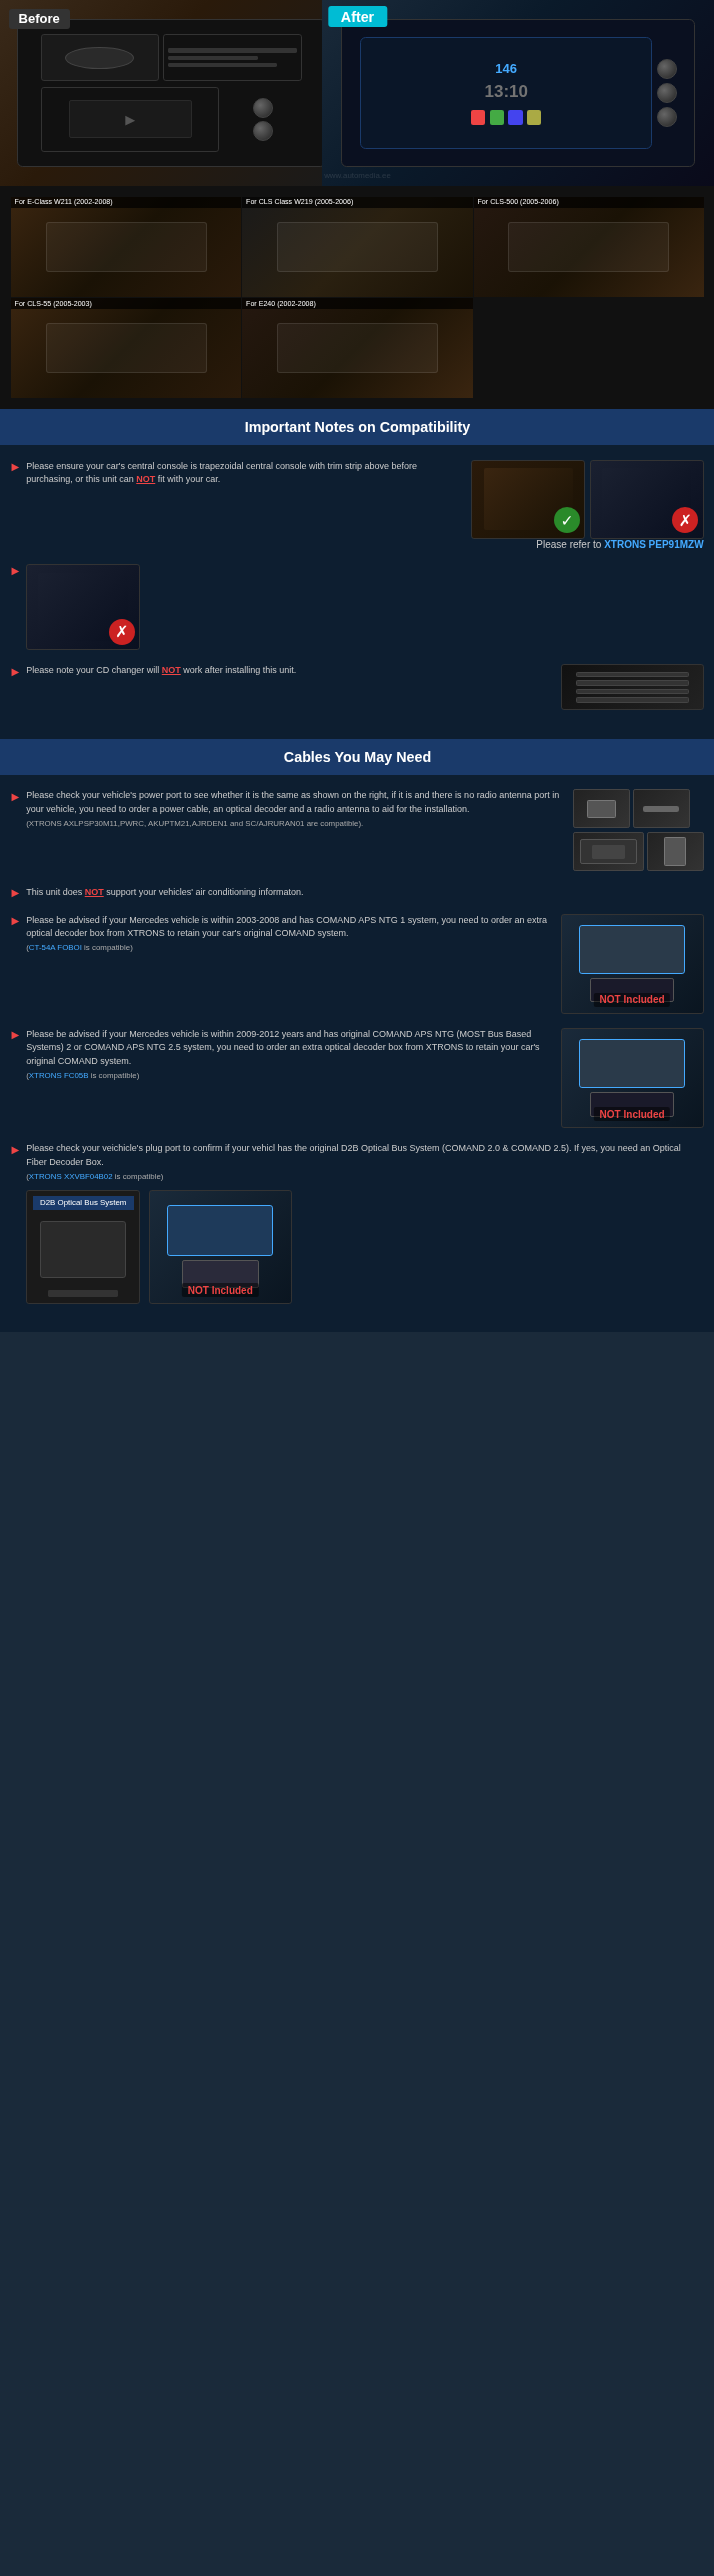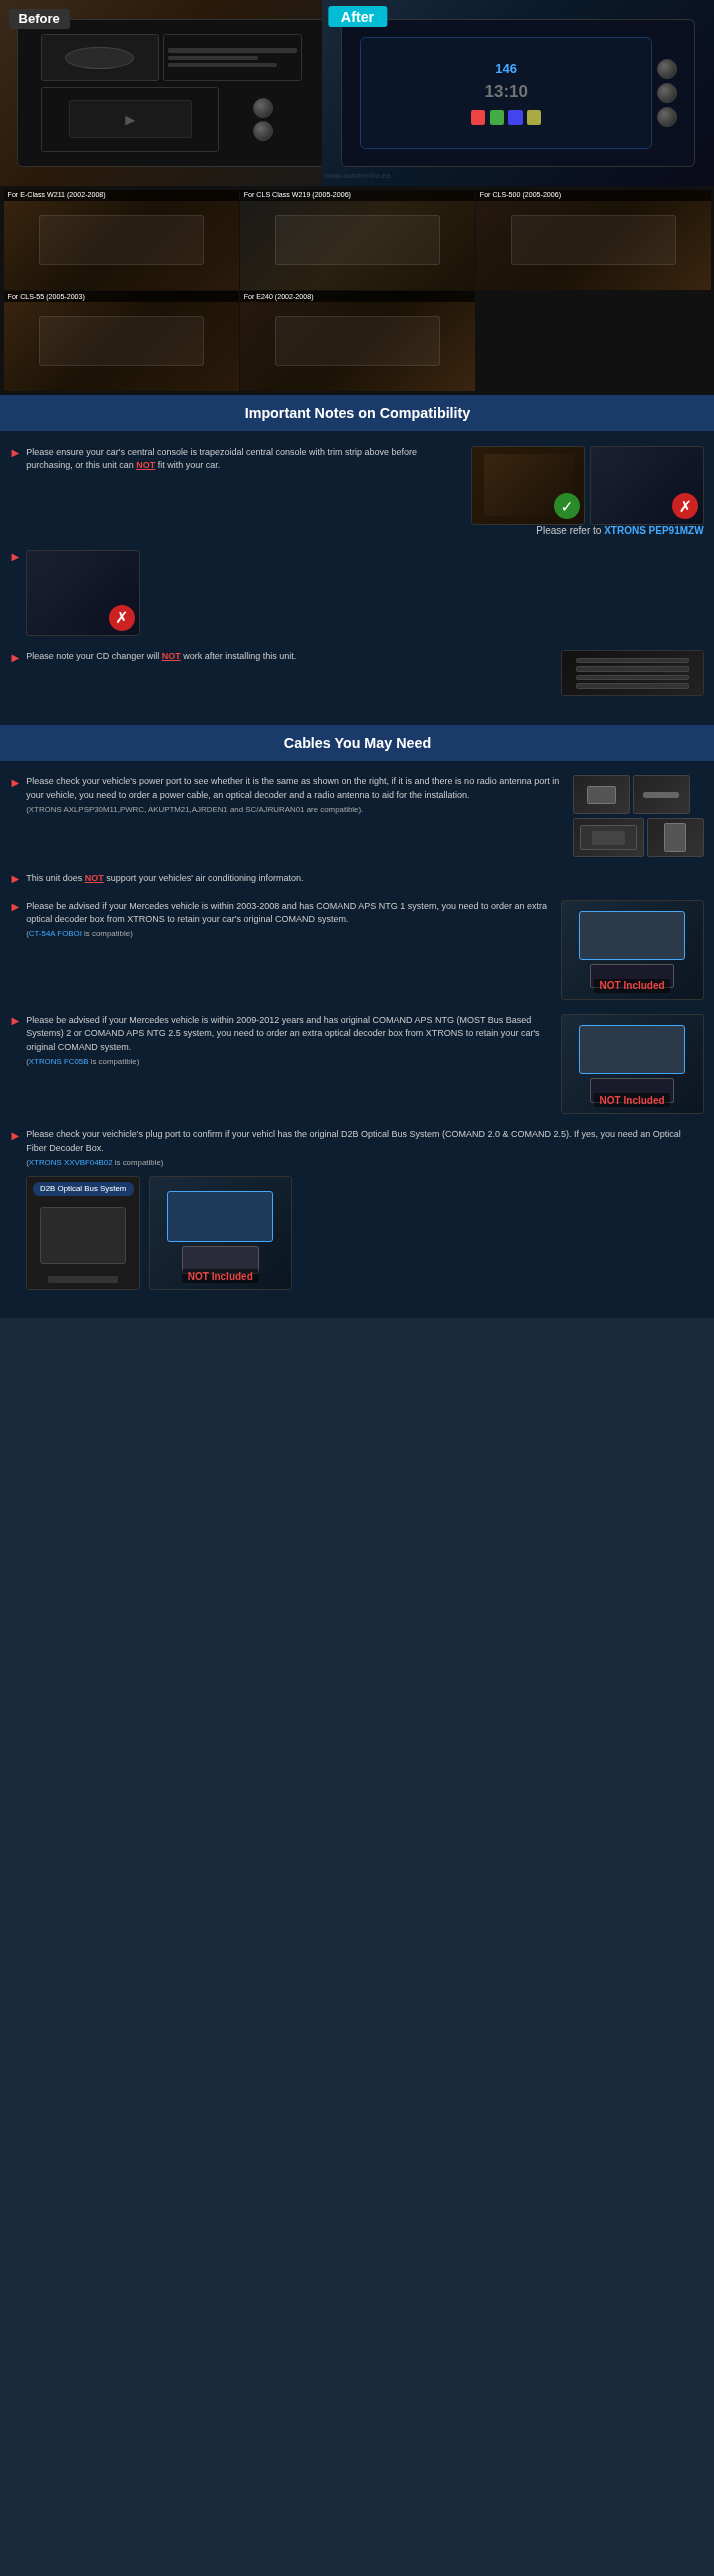--- a/index.html
+++ b/index.html
@@ -75,21 +75,21 @@
       position: relative;
       overflow: hidden;
     }
 
     
     .compat-grid {
       display: grid;
       grid-template-columns: repeat(3, 1fr);
       gap: 1.4px;
       background: #111;
-      padding: 4px;
+      padding: 11px;
     }
     .compat-cell {
       background: #2a1a0a;
       position: relative;
       height: 100px;
       overflow: hidden;
       display: flex;
       flex-direction: column;
     }
     .compat-label {
@@ -587,21 +587,21 @@
     <div style="flex:1;">
       <div class="note-text">
         Please check your veichicle's plug port to confirm if your vehicl has the original D2B Optical Bus System (COMAND 2.0 &amp; COMAND 2.5). If yes, you need an Optical Fiber Decoder Box.
       </div>
       <div class="small-note">
         (<span style="color:#4af;">XTRONS XXVBF04B02</span> is compatible)
       </div>
       <div style="display:flex;gap:8.6px;margin-top:8.6px;align-items:flex-start;">
 
         <div style="width:114px;height:114px;border:0.7px solid #333;border-radius:2.9px;background:#1a1a1a;display:flex;flex-direction:column;align-items:center;justify-content:space-between;padding:5.7px;position:relative;">
-          <div style="background:#1a3a6a;color:#fff;font-size:7.9px;padding:2.1px 5.7px;border-radius:6px;text-align:center;width:100%;">D2B Optical Bus System</div>
+          <div style="background:#1a3a6a;color:#fff;font-size:7.9px;padding:2.1px 5.7px;border-radius:0;text-align:center;width:100%;">D2B Optical Bus System</div>
           <div style="width:85%;height:57px;background:#2a2a2a;border:0.7px solid #444;border-radius:2.9px;"></div>
           <div style="width:70%;height:7.1px;background:#333;border-radius:1.4px;"></div>
         </div>
 
         <div class="not-included-img" style="width:143px;height:114px;">
           <div style="width:75%;height:45%;background:#1e3a5a;border:0.7px solid #4af;border-radius:2.9px;"></div>
           <div style="width:55%;height:25%;background:#2a2a3a;border:0.7px solid #555;border-radius:2.1px;"></div>
           <div class="not-included-text">NOT Included</div>
         </div>
       </div>

